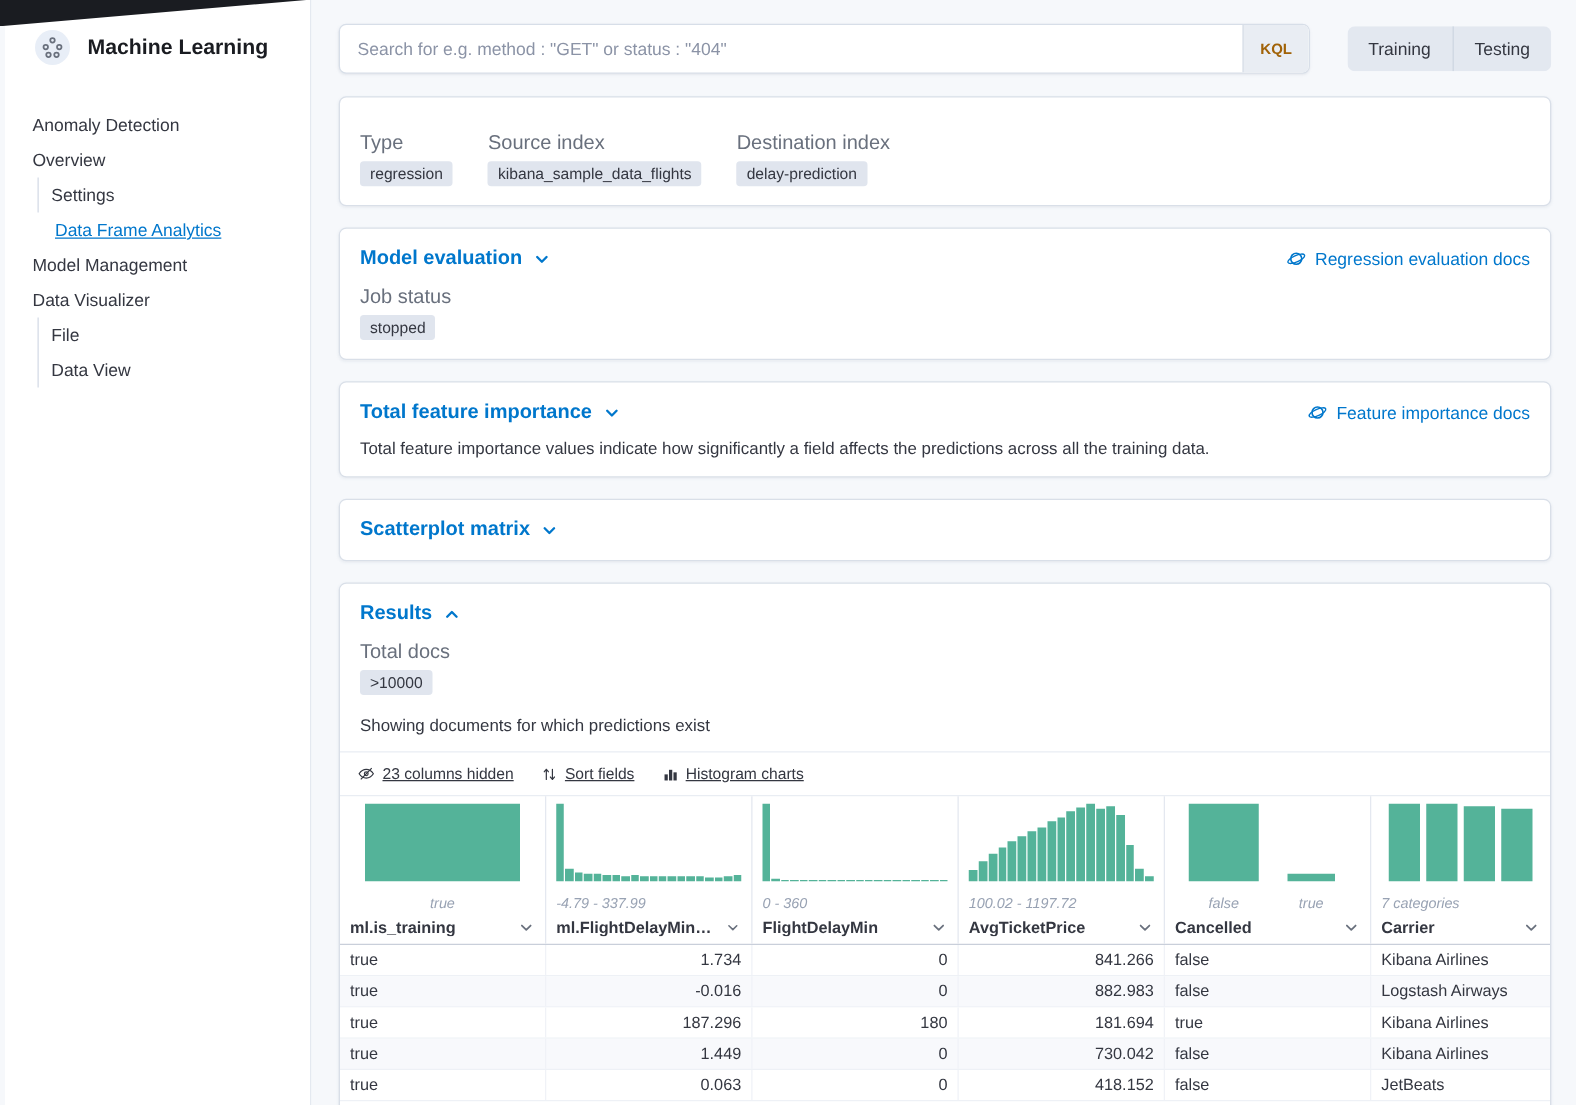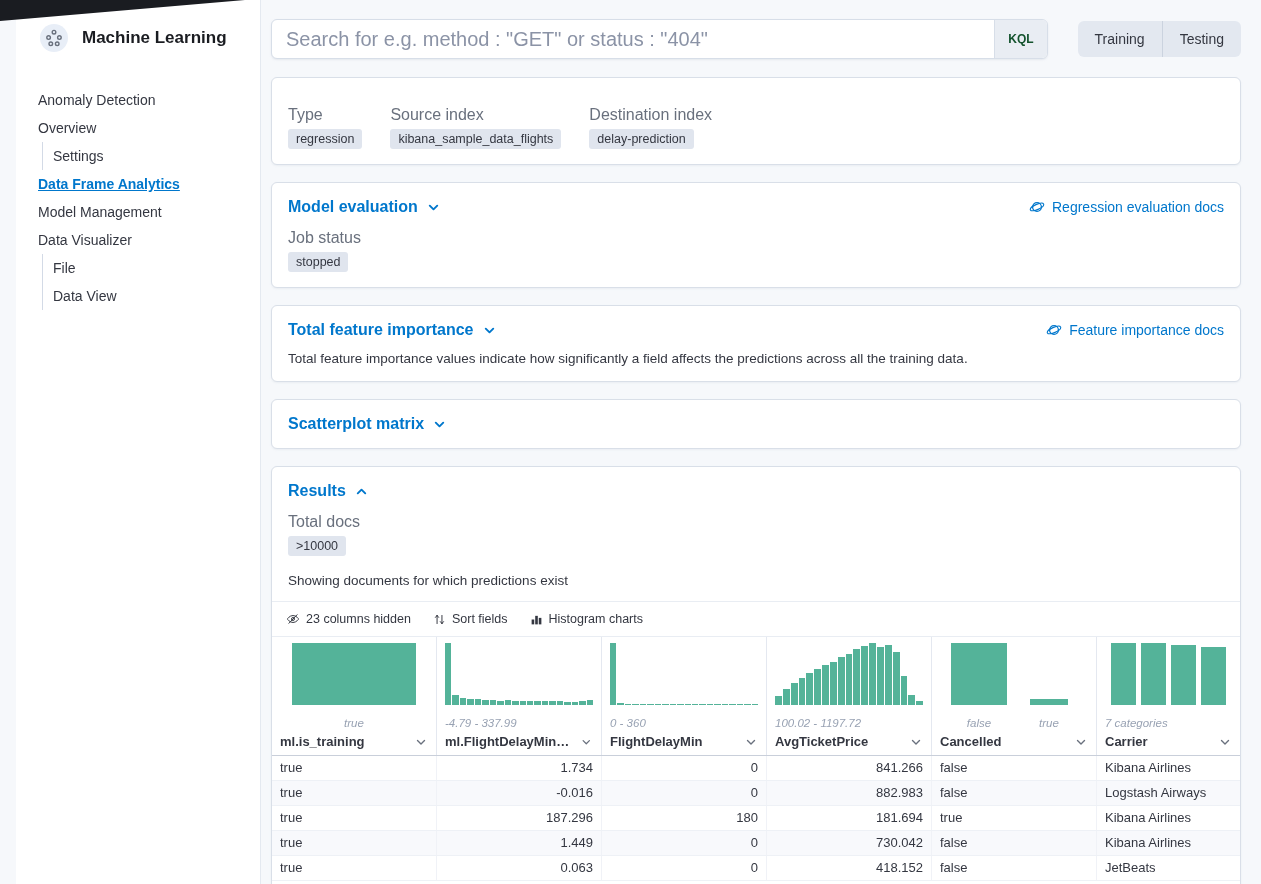--- a/index.html
+++ b/index.html
@@ -3,39 +3,39 @@
 <meta charset="utf-8">
 <style>
   * { box-sizing: border-box; margin:0; padding:0; }
   html,body { width:1261px; height:884px; overflow:hidden; }
   body { font-family:"Liberation Sans", sans-serif; background:#F6F8FB; color:#343741; position:relative; }
 
   .artifact { position:absolute; top:0; left:0; width:245px; height:21px; background:#1a1c21;
               clip-path:polygon(0 0,100% 0,0 100%); z-index:5; }
 
   
-  .sidebar { position:absolute; left:16px; top:0; width:245px; height:884px; background:#fff;
+  .sidebar { position:absolute; left:4px; top:0; width:245px; height:884px; background:#fff;
              border-right:1px solid #E4E9F0; z-index:2; }
   .sb-head { display:flex; align-items:center; gap:14px; padding:24px 16px 8px 24px; }
   .logo { width:28px; height:28px; flex:0 0 28px; }
   .sb-title { font-size:17px; font-weight:700; color:#1A1C21; }
   .nav { padding:26px 8px 0 22px; }
   .nav-item { display:block; font-size:14px; color:#343741; line-height:28px; text-decoration:none; cursor:pointer; }
-  .nav-item.active { color:#0077CC; font-weight:700; text-decoration:underline; }
+  .nav-item.active { color:#0077CC; font-weight:400; text-decoration:underline;margin-left:18px; }
   .nav-sub { margin-left:4px; border-left:1px solid #D3DAE6; padding-left:10px; }
 
   
   .main { position:absolute; left:245px; top:0; width:1016px; height:884px; padding:19px 20px 0 26px; }
   .toprow { display:flex; align-items:center; margin-bottom:18px; }
   .searchbox { flex:1; height:40px; background:#fff; border:1px solid #D7DEE8; border-radius:6px;
                display:flex; align-items:stretch; overflow:hidden; box-shadow:0 1px 2px rgba(152,162,179,.18); }
-  .searchbox input { flex:1; border:none; outline:none; padding:0 14px; font-size:20px; font-family:inherit;
+  .searchbox input { flex:1; border:none; outline:none; padding:0 14px; font-size:14px; font-family:inherit;
                      color:#343741; background:transparent; }
   .searchbox input::placeholder { color:#8B93A6; }
-  .kql { display:flex; align-items:center; padding:0 13px; font-size:12px; font-weight:700; color:#14532d;
+  .kql { display:flex; align-items:center; padding:0 13px; font-size:12px; font-weight:700; color:#a16207;
          background:#E9EDF3; border-left:1px solid #D7DEE8; cursor:pointer; }
   .toggle-group { display:flex; margin-left:30px; border-radius:6px; overflow:hidden; }
   .tg-btn { height:36px; padding:0 17px; background:#E3E8F0; border:none; font-family:inherit; font-size:14px;
             color:#343741; font-weight:500; cursor:pointer; }
   .tg-btn + .tg-btn { border-left:1px solid #CBD3DF; }
 
   
   .panel { background:#fff; border:1px solid #D9DFE8; border-radius:6px; padding:15px 16px; margin-bottom:17px;
            box-shadow:0 1px 2px rgba(152,162,179,.12); }
   .panel-head { display:flex; align-items:center; justify-content:space-between; }
@@ -44,21 +44,21 @@
   .fields { display:flex; gap:28px; margin-top:13px; }
   .flabel { font-size:16px; color:#69707D; margin-top:13px; margin-bottom:5px; }
   .fields .flabel { margin-top:0; }
   .badge { display:inline-block; background:#E0E5EE; border-radius:3px; padding:3px 8px; font-size:12.5px;
            font-weight:500; color:#343741; }
   .desc { font-size:13.5px; color:#343741; margin-top:12px; }
   .subtitle { font-size:13.5px; margin-top:17px; }
 
   
   .grid-toolbar { display:flex; align-items:center; gap:10px; margin:13px -16px 0; padding:4px 8px;
-                  border-top:1px solid #E9EDF3; border-bottom:1px solid #E9EDF3; }
+                  border-top:1px solid #E9EDF3; border-bottom:1px solid #E9EDF3;text-decoration:underline; }
   .tb-btn { display:inline-flex; align-items:center; gap:6px; background:none; border:none; font-family:inherit;
             font-size:12.5px; font-weight:500; color:#343741; padding:6px 6px; cursor:pointer; }
 
   
   .grid { margin:0 -16px; }
   .grid-header { display:flex; border-bottom:1px solid #C9CFDA; }
   .gh-cell { border-right:1px solid #E4E8F0; }
   .gh-cell:last-child { border-right:none; }
   .hist { height:68px; display:flex; align-items:flex-end; padding:6px 8px 0; }
   .hist.bars { gap:1px; }

